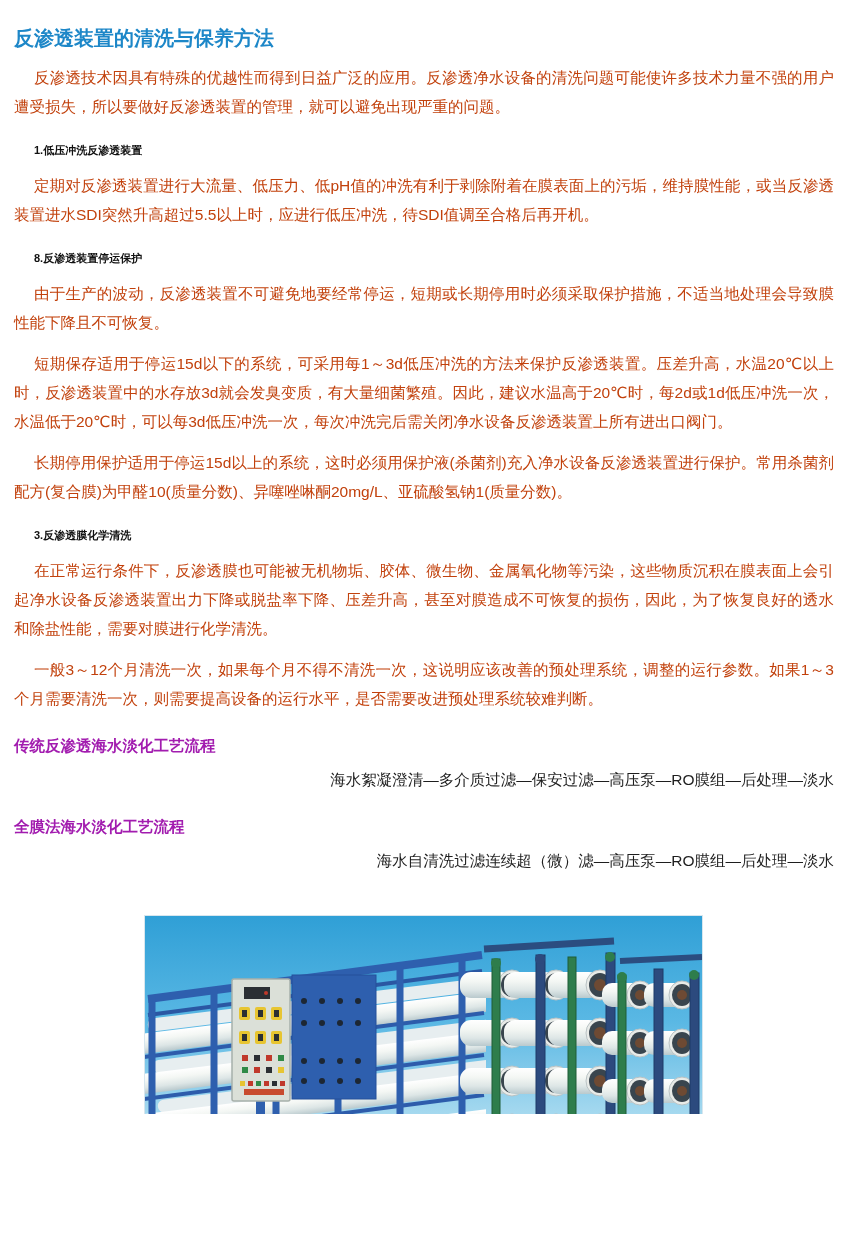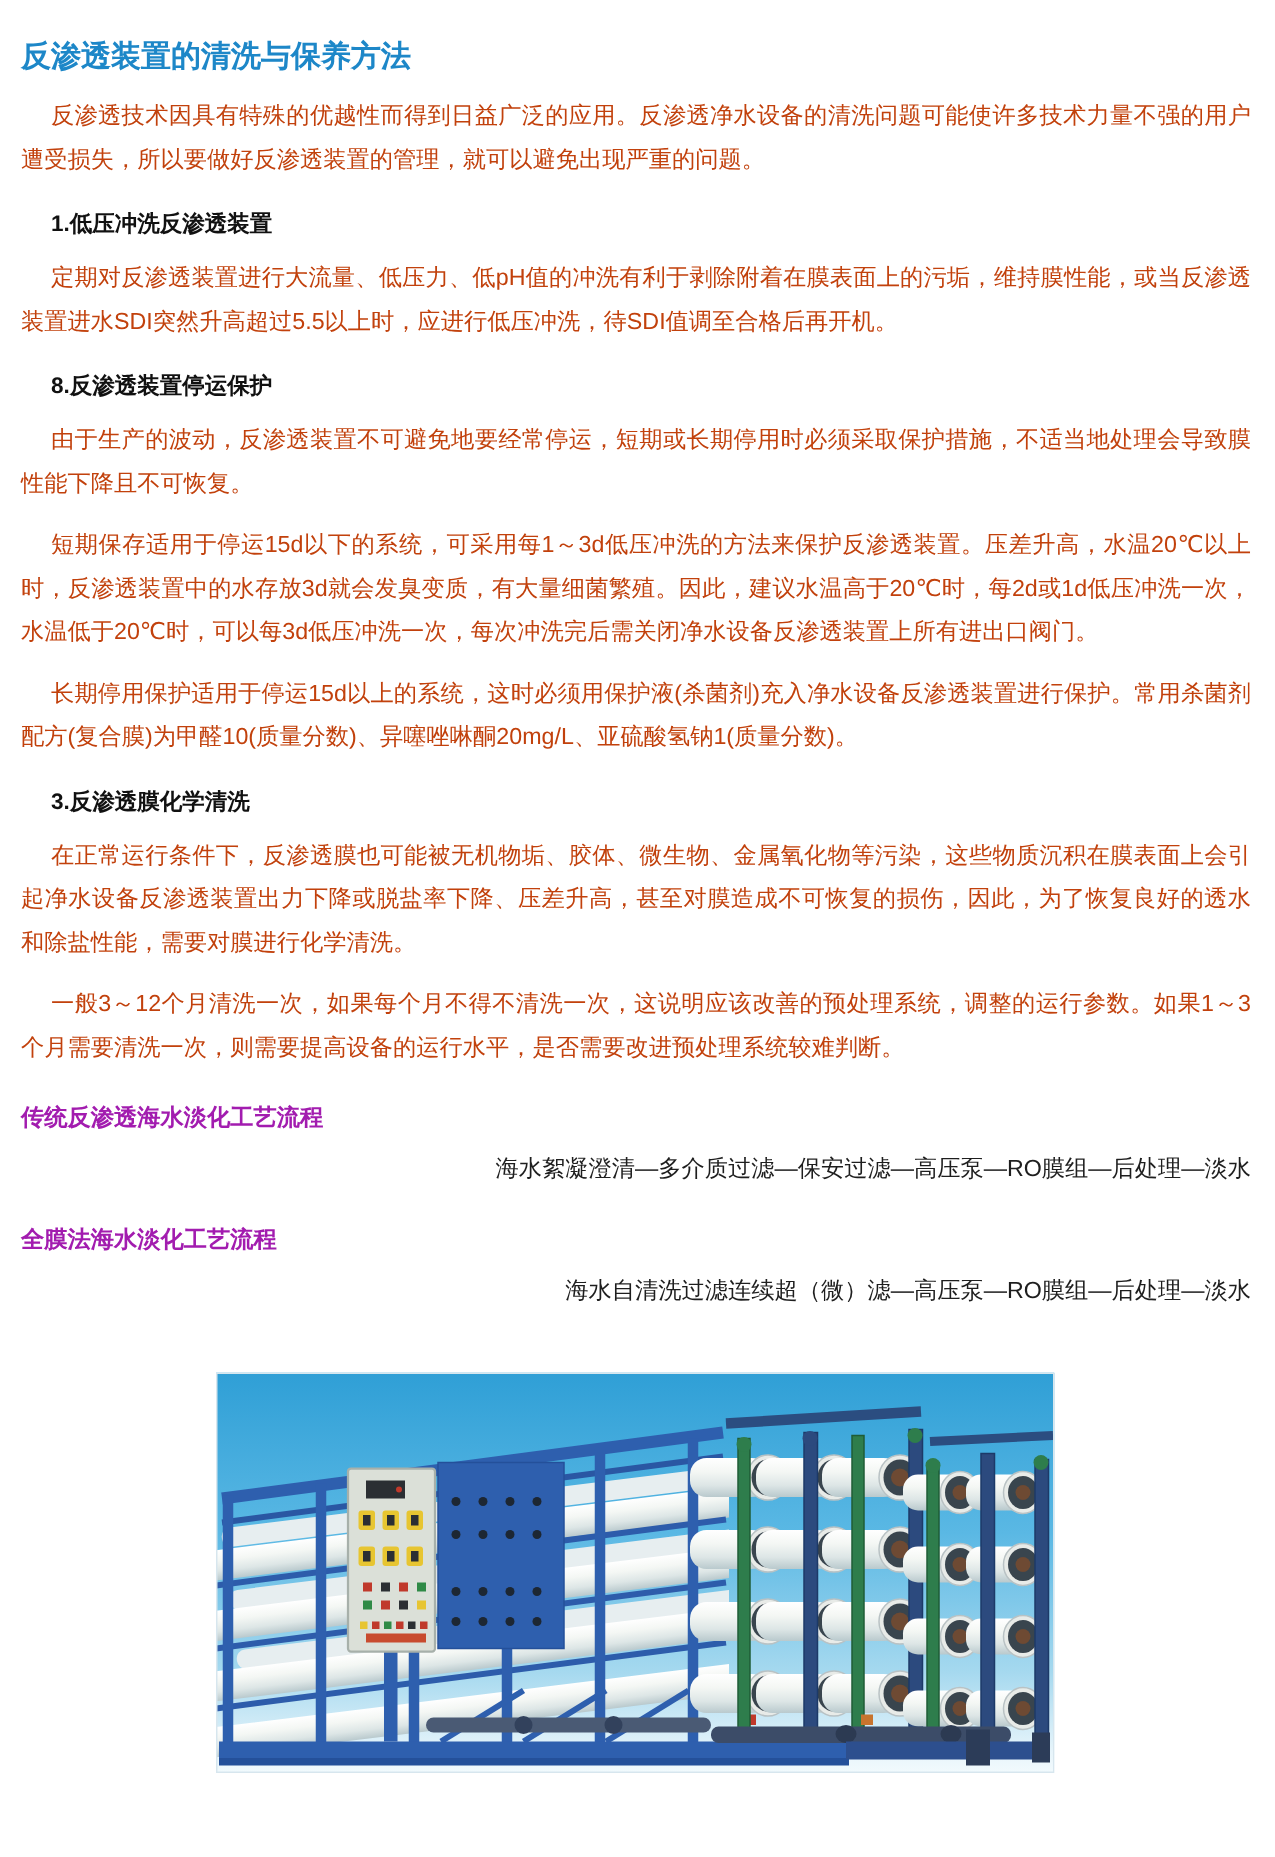--- a/index.html
+++ b/index.html
@@ -1,20 +1,20 @@
 <!DOCTYPE html>
 <html><head>
 <meta charset="utf-8">
 <style>
   html,body{margin:0;padding:0;background:#ffffff;}
   body{width:850px;font-family:"Liberation Sans","DejaVu Sans",sans-serif;}
-  .page{width:850px;height:1238px;box-sizing:border-box;padding:26px 16px 0 14px;overflow:hidden;}
+  .page{width:850px;height:1114px;box-sizing:border-box;padding:26px 16px 0 14px;overflow:hidden;}
   .page-title{font-size:20px;font-weight:700;color:#1d87c8;margin:0 0 13px 0;line-height:24px;}
   .para{font-size:15.5px;line-height:29px;color:#c2410c;margin:12px 0;text-indent:20px;text-align:justify;}
-  .num-heading{font-size:15px;font-weight:700;color:#111111;margin:20px 0 8px 20px;line-height:18px;}
+  .num-heading{font-size:11px;font-weight:700;color:#111111;margin:20px 0 8px 20px;line-height:18px;}
   .flow-heading{font-size:15.5px;font-weight:700;color:#a21caf;margin:24px 0 10px 0;line-height:18px;}
   .flow-line{font-size:15.5px;color:#1e1e1e;margin:4px 0 10px 0;line-height:29px;text-align:right;}
   figure.photo{margin:40px 0 0 130px;width:559px;height:267px;padding:0;}
   figure.photo svg{display:block;}
 </style>
 </head>
 <body>
 
 <div class="page">
 

